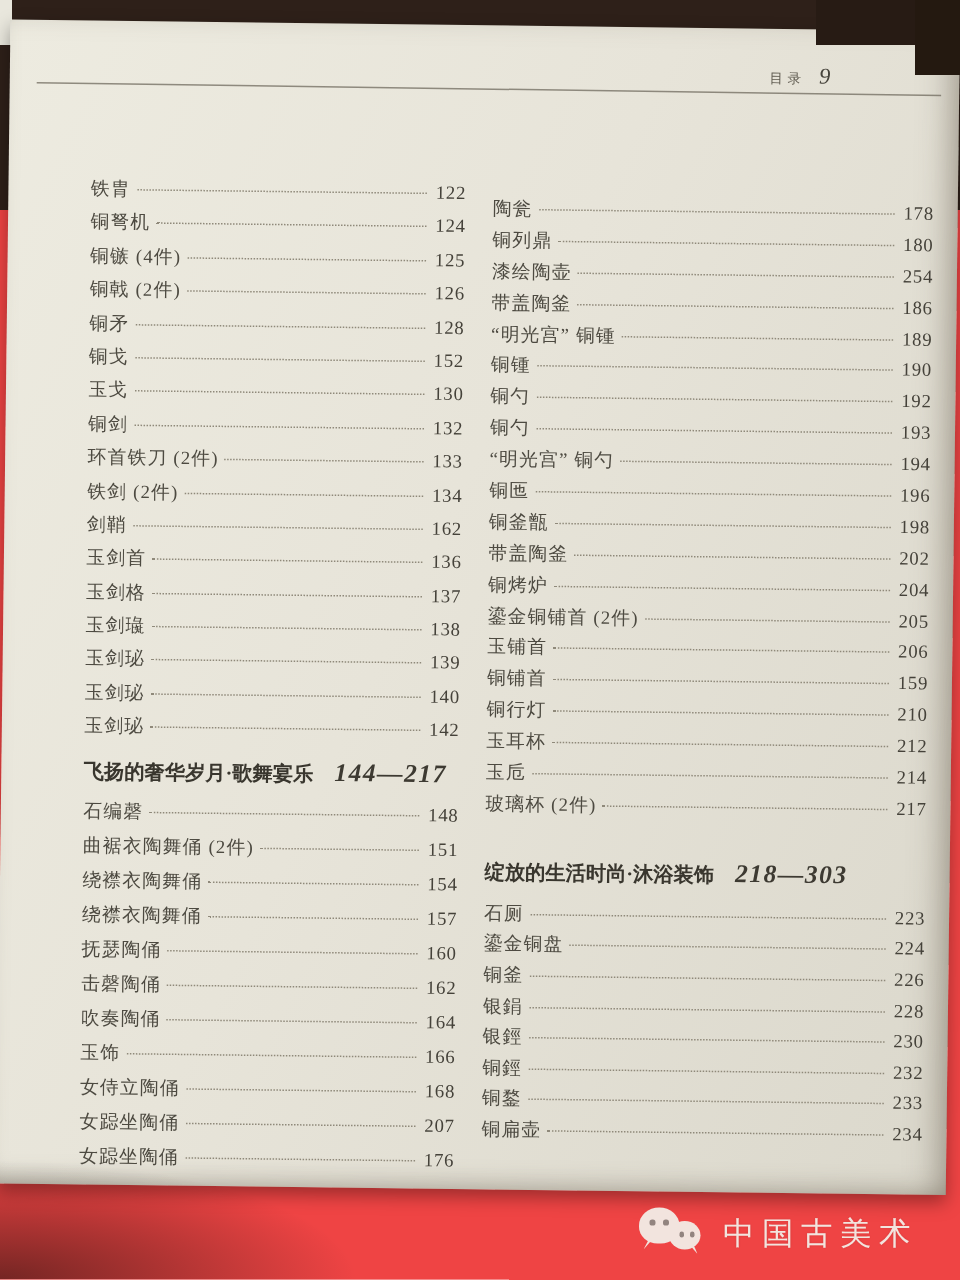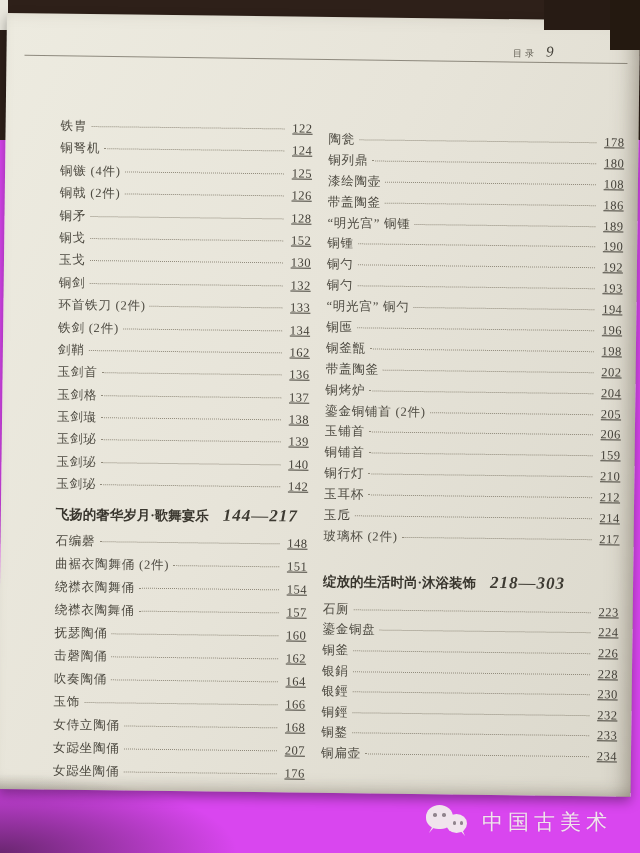--- a/index.html
+++ b/index.html
@@ -1,19 +1,19 @@
 <!DOCTYPE html>
 <html><head>
 <meta charset="utf-8">
 <style>
   * { margin:0; padding:0; box-sizing:border-box; }
   html,body { width:640px; height:853px; }
   body { font-family:"Liberation Serif","DejaVu Serif",serif; overflow:hidden; }
 
-  .photo { position:relative; width:640px; height:853px; background:#d946ef; overflow:hidden; }
+  .photo { position:relative; width:640px; height:853px; background:#ef4444; overflow:hidden; }
 
   
   .table-top { position:absolute; top:0; left:0; right:0; height:140px; background:#2e2019; }
   .corner-notch { position:absolute; top:0; right:0; width:96px; height:30px; background:#271b14; z-index:3; }
   .corner-notch2 { position:absolute; top:0; right:0; width:30px; height:50px; background:#241910; z-index:3; }
   .left-sliver { position:absolute; top:0; left:0; width:8px; height:30px; background:#e9e7dd; z-index:1; }
 
   
   .page {
     position:absolute; left:7px; top:13px; width:633px; height:776px; z-index:2;
@@ -31,21 +31,21 @@
 
   .cols { position:relative; display:flex; gap:16px; padding:104px 0 0 55px; }
   .col { color:#4d4a41; }
   .col-left  { width:252px; --rh:22.4px; }
   .col-right { width:296px; --rh:20.9px; margin-top:10px; }
   .col-left  .list-b { --rh:23px; }
   .col-right .list-b { --rh:20.6px; }
 
   .toc-row { display:flex; align-items:baseline; height:var(--rh); font-size:12.5px; letter-spacing:.8px; white-space:nowrap; }
   .toc-row .dots { flex:1; border-bottom:1.6px dotted #8f897a; margin:0 4px; transform:translateY(-3px); min-width:12px; }
-  .toc-row .pg { font-size:12.5px; letter-spacing:.5px; color:#45423a; min-width:24px; text-align:right;text-decoration:underline; }
+  .toc-row .pg { font-size:12.5px; letter-spacing:.5px; color:#45423a; min-width:24px; text-align:center; }
 
   .sec-head { display:flex; align-items:baseline; gap:14px; font-weight:bold; color:#39362e; }
   .col-left  .sec-head { margin:5px 0 9px; font-size:13.5px; }
   .col-right .sec-head { margin:22px 0 10px; font-size:13.5px; }
   .sec-head .rng { font-style:italic; font-weight:bold; font-size:17px; letter-spacing:1px; color:#3d3a32; }
 
   
   .bottom-shade { position:absolute; left:0; bottom:0; width:240px; height:80px; z-index:4;
     background:radial-gradient(ellipse at 0% 100%, rgba(15,12,8,.55), rgba(15,12,8,0) 70%); }
 
@@ -235,21 +235,21 @@
     <span class="pg">178</span>
   </div>
             <div class="toc-row">
     <span class="ttl">铜列鼎</span>
     <span class="dots"></span>
     <span class="pg">180</span>
   </div>
             <div class="toc-row">
     <span class="ttl">漆绘陶壶</span>
     <span class="dots"></span>
-    <span class="pg">108</span>
+    <span class="pg">254</span>
   </div>
             <div class="toc-row">
     <span class="ttl">带盖陶釜</span>
     <span class="dots"></span>
     <span class="pg">186</span>
   </div>
             <div class="toc-row">
     <span class="ttl">“明光宫” 铜锺</span>
     <span class="dots"></span>
     <span class="pg">189</span>

